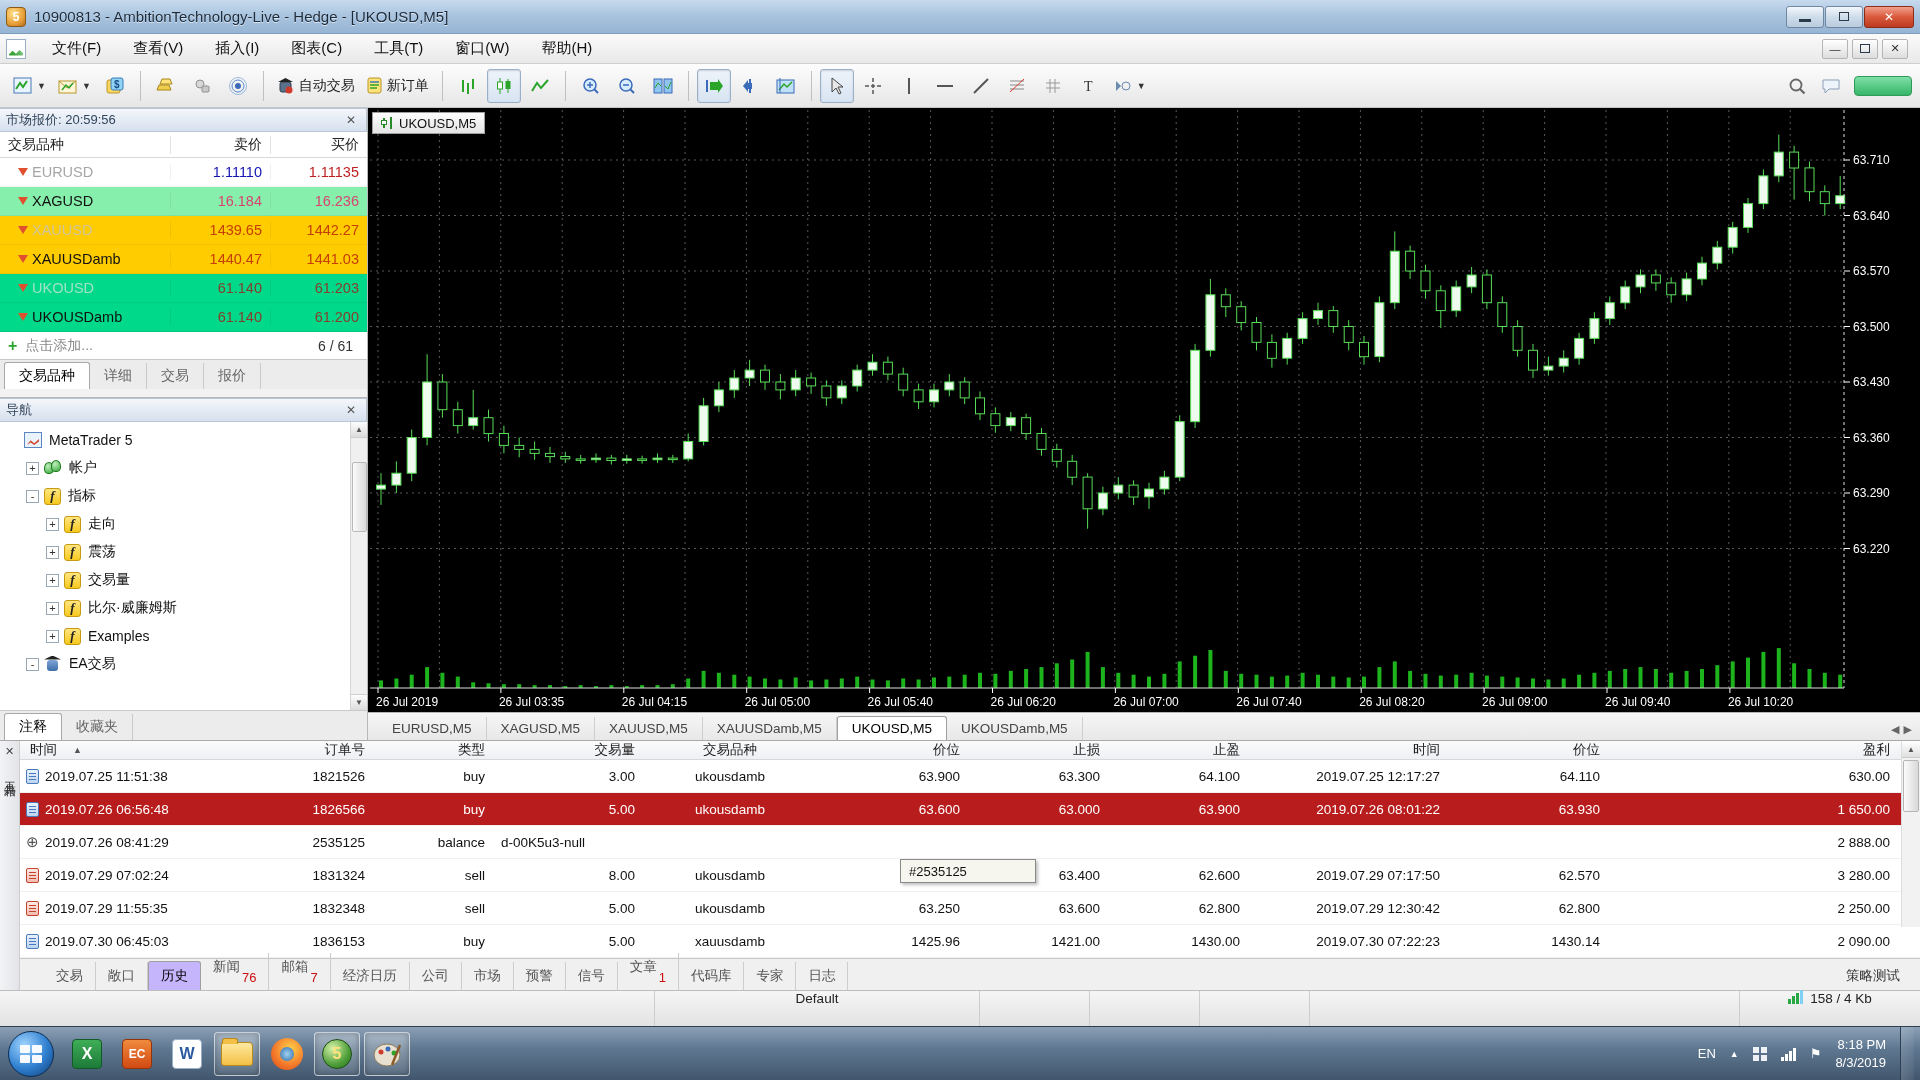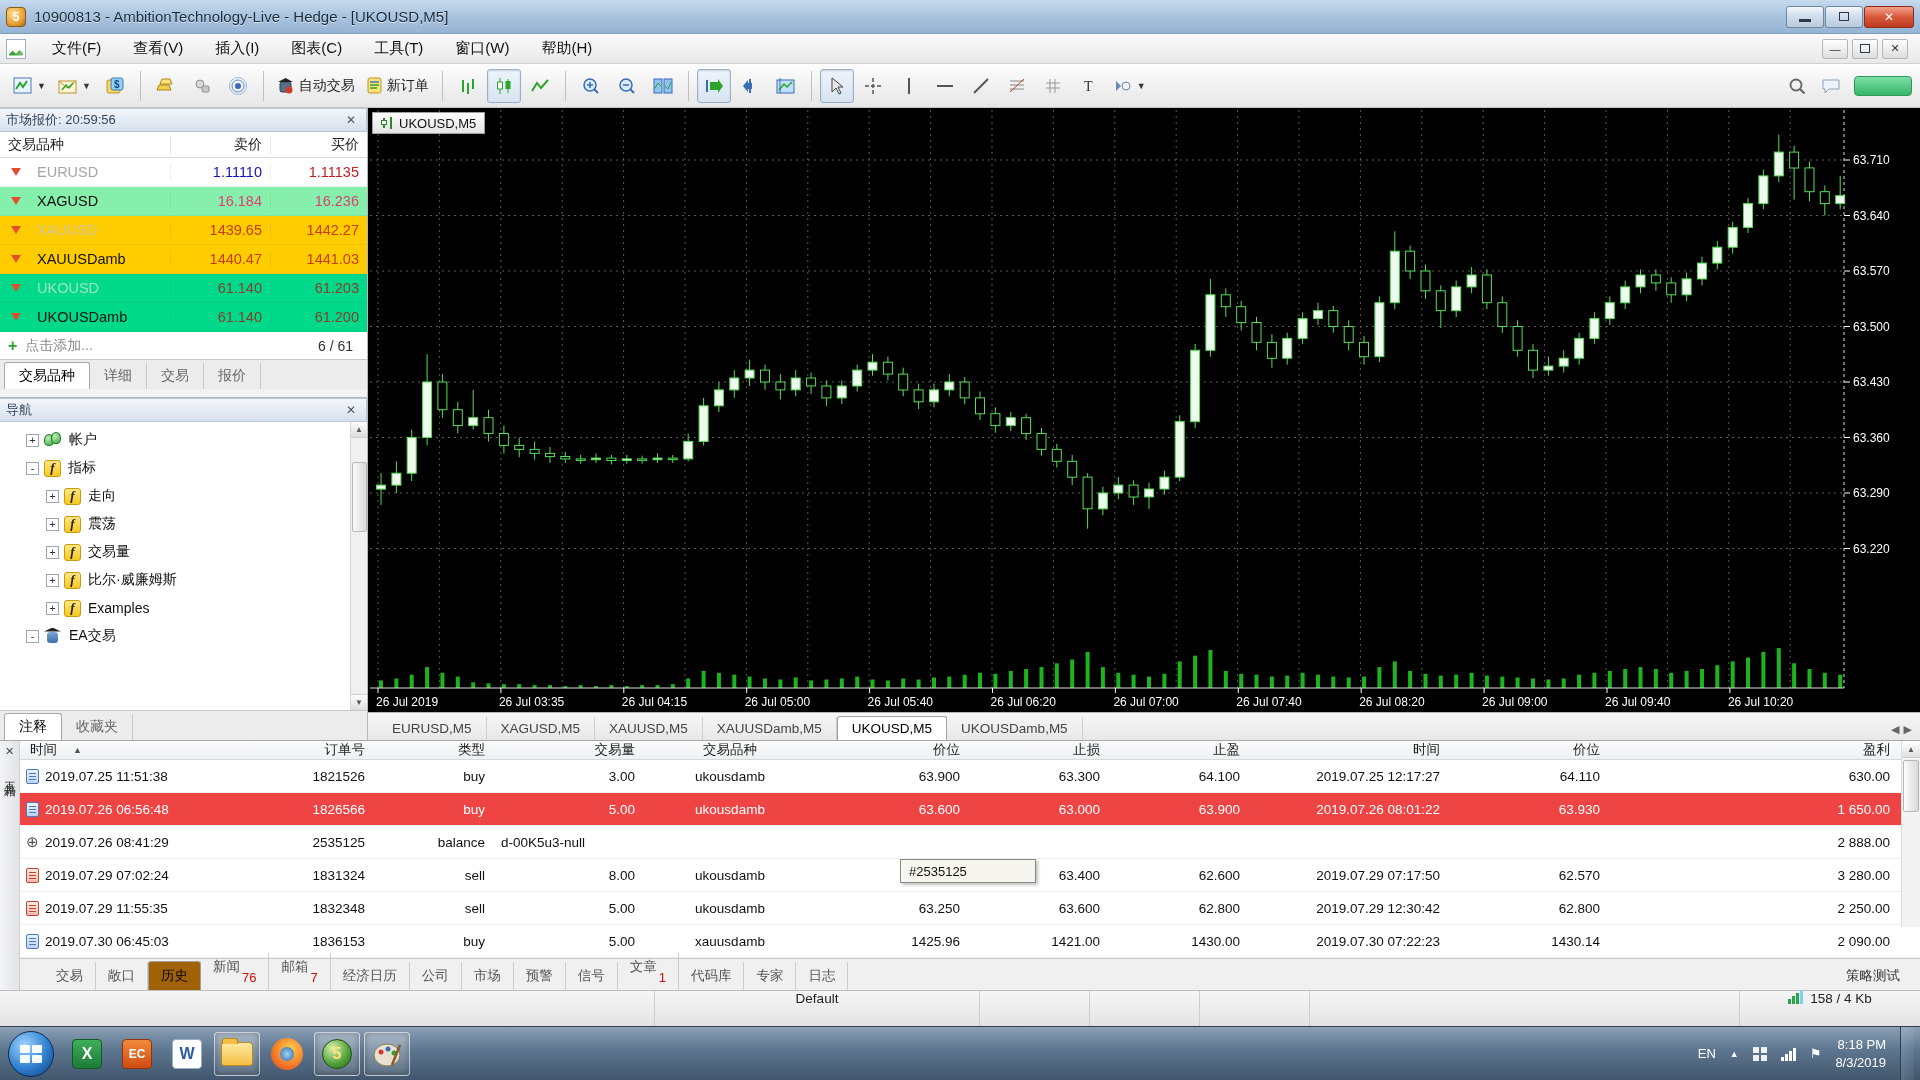--- a/index.html
+++ b/index.html
@@ -51,21 +51,21 @@
   .panel-header { height:24px; background:linear-gradient(#f4f7fb,#d6e0ee); border:1px solid #b9c6d6; border-left:none;
     display:flex; align-items:center; padding:0 6px; font-size:13px; color:#32455c; }
   .panel-x { margin-left:auto; font-size:12px; color:#555; padding:0 4px; }
 
   
   .mw-cols { height:26px; display:grid; grid-template-columns:170px 100px 97px; align-items:center; background:#fff;
     border-bottom:1px solid #d8d8d8; font-size:14px; color:#222; }
   .mw-cols span { padding:0 8px; }
   .mw-cols .num { text-align:right; border-left:1px solid #e3e3e3; }
   .mw-row { height:29px; display:grid; grid-template-columns:170px 100px 97px; align-items:center; font-size:14.5px; border-bottom:1px solid rgba(0,0,0,.05); }
-  .mw-row .sym { display:flex; align-items:center; gap:16px; padding-left:11px; font-weight:500; }
+  .mw-row .sym { display:flex; align-items:center; gap:4px; padding-left:18px; font-weight:500; }
   .mw-row .px { text-align:right; padding-right:8px; border-left:1px solid rgba(0,0,0,.06); }
   .tickdown { width:0; height:0; border-left:5px solid transparent; border-right:5px solid transparent; border-top:8px solid #e0502e; }
   .mw-add { height:27px; display:flex; align-items:center; font-size:14px; color:#8a8a8a; padding-left:8px; background:#fff; }
   .mw-add .plus { color:#2aa52a; font-weight:bold; margin-right:8px; font-size:16px; }
   .mw-add .count { margin-left:auto; color:#333; padding-right:14px; }
   .tabstrip { height:30px; display:flex; align-items:flex-end; background:#ececec; border-top:1px solid #c9c9c9; padding-left:4px; }
   .tabstrip .tab { font-size:14px; color:#666; padding:4px 14px; border-right:1px solid #c9c9c9; }
   .tabstrip .tab.active { background:#fff; color:#000; border:1px solid #a9a9a9; border-bottom:none; border-radius:3px 3px 0 0; font-weight:500; }
 
   
@@ -105,31 +105,31 @@
   
   .toolbox { position:absolute; left:0; top:740px; width:1920px; height:250px; background:#fff; border-top:1px solid #a9a9a9; display:flex; }
   .tb-strip { width:20px; background:linear-gradient(90deg,#f2f3f5,#e2e4e8); border-right:1px solid #cfcfcf; display:flex; flex-direction:column; align-items:center; }
   .tb-strip .x { font-size:11px; color:#444; padding:4px 0; }
   .tb-strip .vlabel { writing-mode:vertical-rl; text-orientation:upright; font-size:12px; color:#333; letter-spacing:2px; margin-top:10px; }
   .tbx-content { flex:1; display:flex; flex-direction:column; position:relative; }
   .grid-row { display:grid; grid-template-columns:205px 150px 120px 150px 170px 155px 140px 140px 200px 160px 1fr 20px; align-items:center; }
   .tbx-head { height:28px; font-size:13.5px; color:#222; background:linear-gradient(#fbfbfc,#eef0f3); border-bottom:1px solid #d8d8d8; }
   .tbx-head span { padding:0 10px; }
   .tbx-row { height:33px; font-size:13.5px; color:#111; border-bottom:1px solid #f0f0f0; }
-  .tbx-row.sel { background:#ef4444; color:#fff; }
+  .tbx-row.sel { background:#b91c1c; color:#fff; }
   .cell-r { text-align:right; padding:0 10px; } .cell-l { text-align:left; padding:0 6px; display:flex; align-items:center; gap:6px;}
   .cell-c { text-align:center; }
   .note { width:13px; height:15px; border:1px solid #4a7ab8; background:linear-gradient(#eaf2ff,#bcd4f2); border-radius:2px; position:relative; flex:0 0 13px;}
   .note:after{ content:""; position:absolute; left:2px; top:3px; right:2px; height:1.5px; background:#4a7ab8; box-shadow:0 3px 0 #4a7ab8,0 6px 0 #4a7ab8; }
   .note.red { border-color:#c0442e; background:linear-gradient(#ffeae4,#f2bcae); }
   .note.red:after { background:#c0442e; box-shadow:0 3px 0 #c0442e,0 6px 0 #c0442e; }
   .bal-ic { font-size:15px; color:#555; flex:0 0 13px; }
   .tbx-tabs { margin-top:auto; height:32px; background:#f0f0f0; border-top:1px solid #c9c9c9; display:flex; align-items:flex-end; padding-left:24px; }
   .tbx-tabs .tab { font-size:13.5px; color:#555; padding:5px 12px; border-right:1px solid #cdcdcd; display:flex; align-items:flex-start; gap:2px;}
-  .tbx-tabs .tab.active { background:#a16207; border:1px solid #9f9f9f; border-bottom:none; border-radius:3px 3px 0 0; color:#000;text-align:center; }
+  .tbx-tabs .tab.active { background:#c4b5fd; border:1px solid #9f9f9f; border-bottom:none; border-radius:3px 3px 0 0; color:#000;text-align:center; }
   .badge { color:#cc1111; font-size:13px; margin-top:12px; }
   .tbx-tabs .right-label { margin-left:auto; padding:5px 20px; color:#333; font-size:13.5px; }
   .tooltip { position:absolute; left:880px; top:118px; width:136px; height:24px; background:#f6f6ee; border:1px solid #8a8a8a;
     box-shadow:2px 2px 3px rgba(0,0,0,.25); font-size:13px; color:#111; display:flex; align-items:center; padding-left:8px; z-index:5; }
   .tbl-scroll { position:absolute; right:0; top:0; width:19px; height:186px; background:#f2f2f2; border-left:1px solid #ddd; }
   .tbl-scroll .up { height:17px; background:linear-gradient(#fff,#e0e0e0); border-bottom:1px solid #ccc; font-size:8px; color:#555; display:flex; align-items:center; justify-content:center; }
   .tbl-scroll .thumb { margin:2px 1px; height:52px; background:linear-gradient(90deg,#fbfbfb,#d9d9d9); border:1px solid #b5b5b5; border-radius:2px; }
 
   
   .statusbar { position:absolute; left:0; top:990px; width:1920px; height:36px; background:linear-gradient(#f5f5f5,#e3e3e3);
@@ -458,20 +458,25 @@
         <span class="tab ">交易</span>
         <span class="tab ">报价</span>
       </div>
 
     <div class="nav-wrap">
       <div class="panel-header">
         <span>导航</span>
         <span class="panel-x">✕</span>
       </div>
       <div class="nav-tree" id="nav-tree">
+          <div class="tree-row" style="padding-left:6px">
+     <span style="width:18px"></span>
+     <span class="icon-mt"></span>
+            <span>MetaTrader 5</span>
+   </div>
           <div class="tree-row" style="padding-left:26px">
      <span class="expander">+</span>
      <span class="icon-acct">
               <i></i>
               <i></i>
             </span>
             <span>帐户</span>
    </div>
           <div class="tree-row" style="padding-left:26px">
      <span class="expander">-</span>

